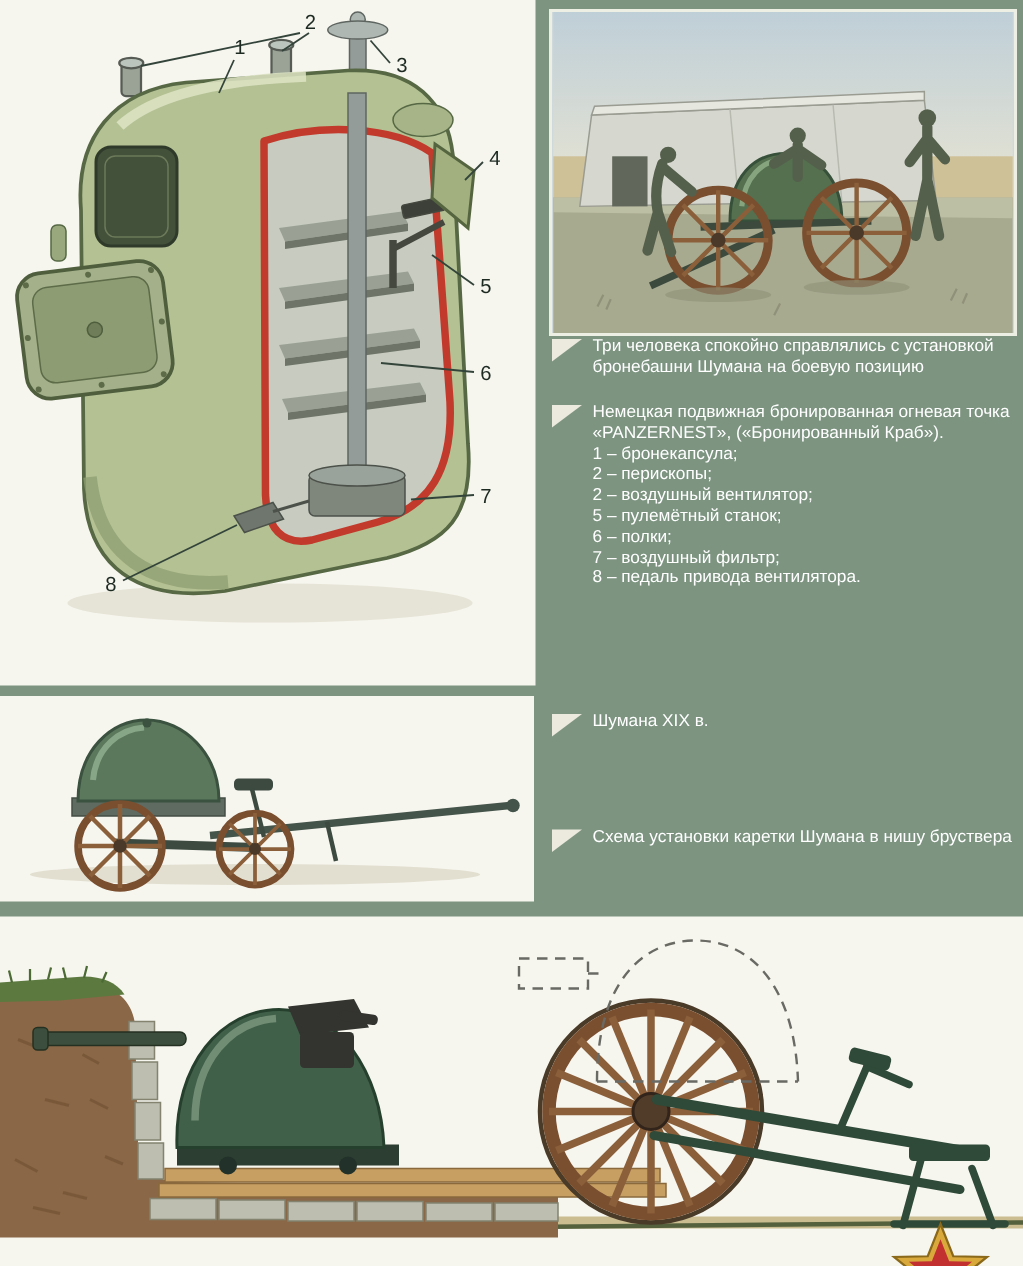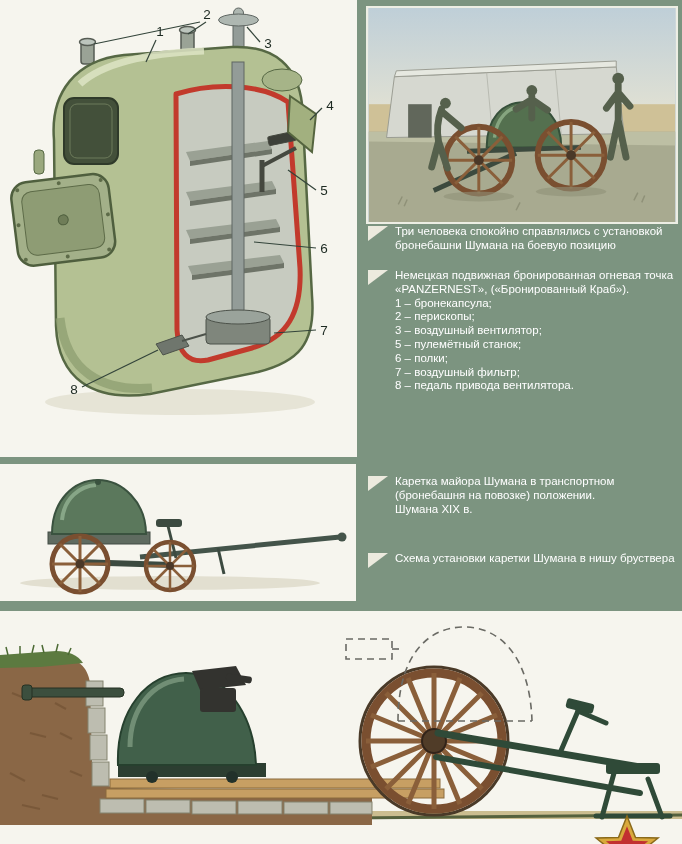--- a/index.html
+++ b/index.html
@@ -218,32 +218,31 @@
     <span class="tri"></span>
     <p>Три человека спокойно справлялись с установкой бронебашни Шумана на боевую позицию</p>
   </div>
 
   <div class="caption" id="c2">
     <span class="tri"></span>
     <div class="body">
       <p>Немецкая подвижная бронированная огневая точка «PANZERNEST», («Бронированный Краб»).</p>
       <p>1 – бронекапсула;</p>
       <p>2 – перископы;</p>
-      <p>3 – воздушный вентилятор;</p>
+      <p>2 – воздушный вентилятор;</p>
       <p>5 – пулемётный станок;</p>
       <p>6 – полки;</p>
       <p>7 – воздушный фильтр;</p>
       <p>8 – педаль привода вентилятора.</p>
     </div>
   </div>
 
   <div class="caption" id="c3">
     <span class="tri"></span>
     <div class="body">
-      <p>Каретка майора Шумана в транспортном (бронебашня на повозке) положении.</p>
       <p>Шумана XIX в.</p>
     </div>
   </div>
 
   <div class="caption" id="c4">
     <span class="tri"></span>
     <p>Схема установки каретки Шумана в нишу бруствера</p>
   </div>
 
   <section class="panel panel-carriage">

